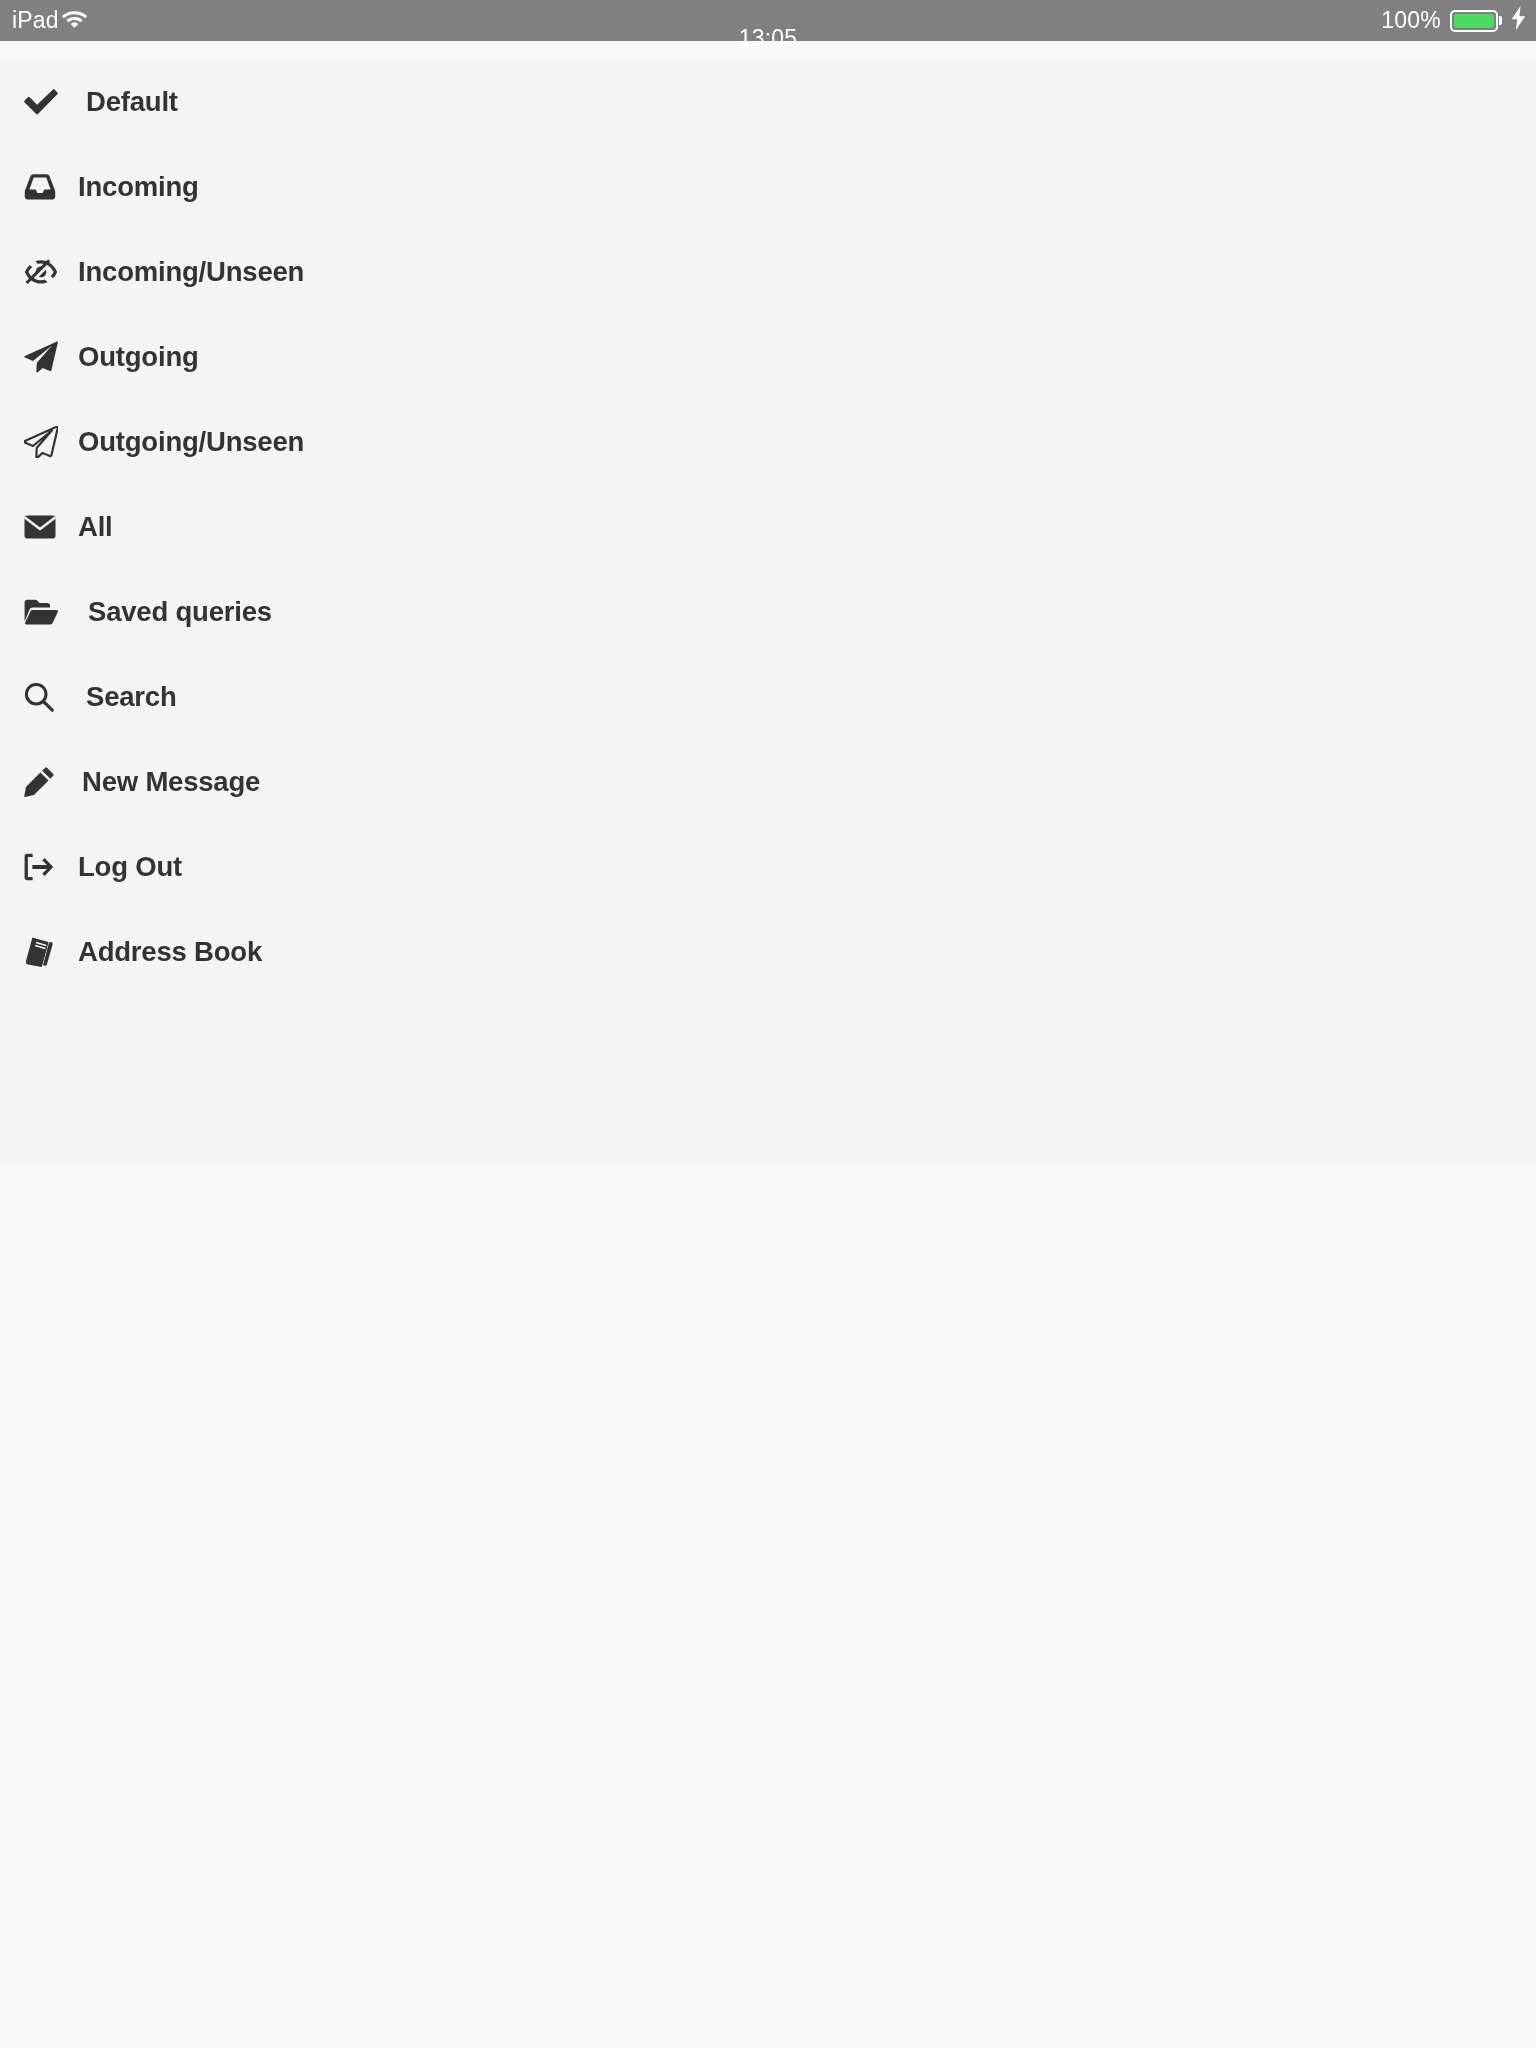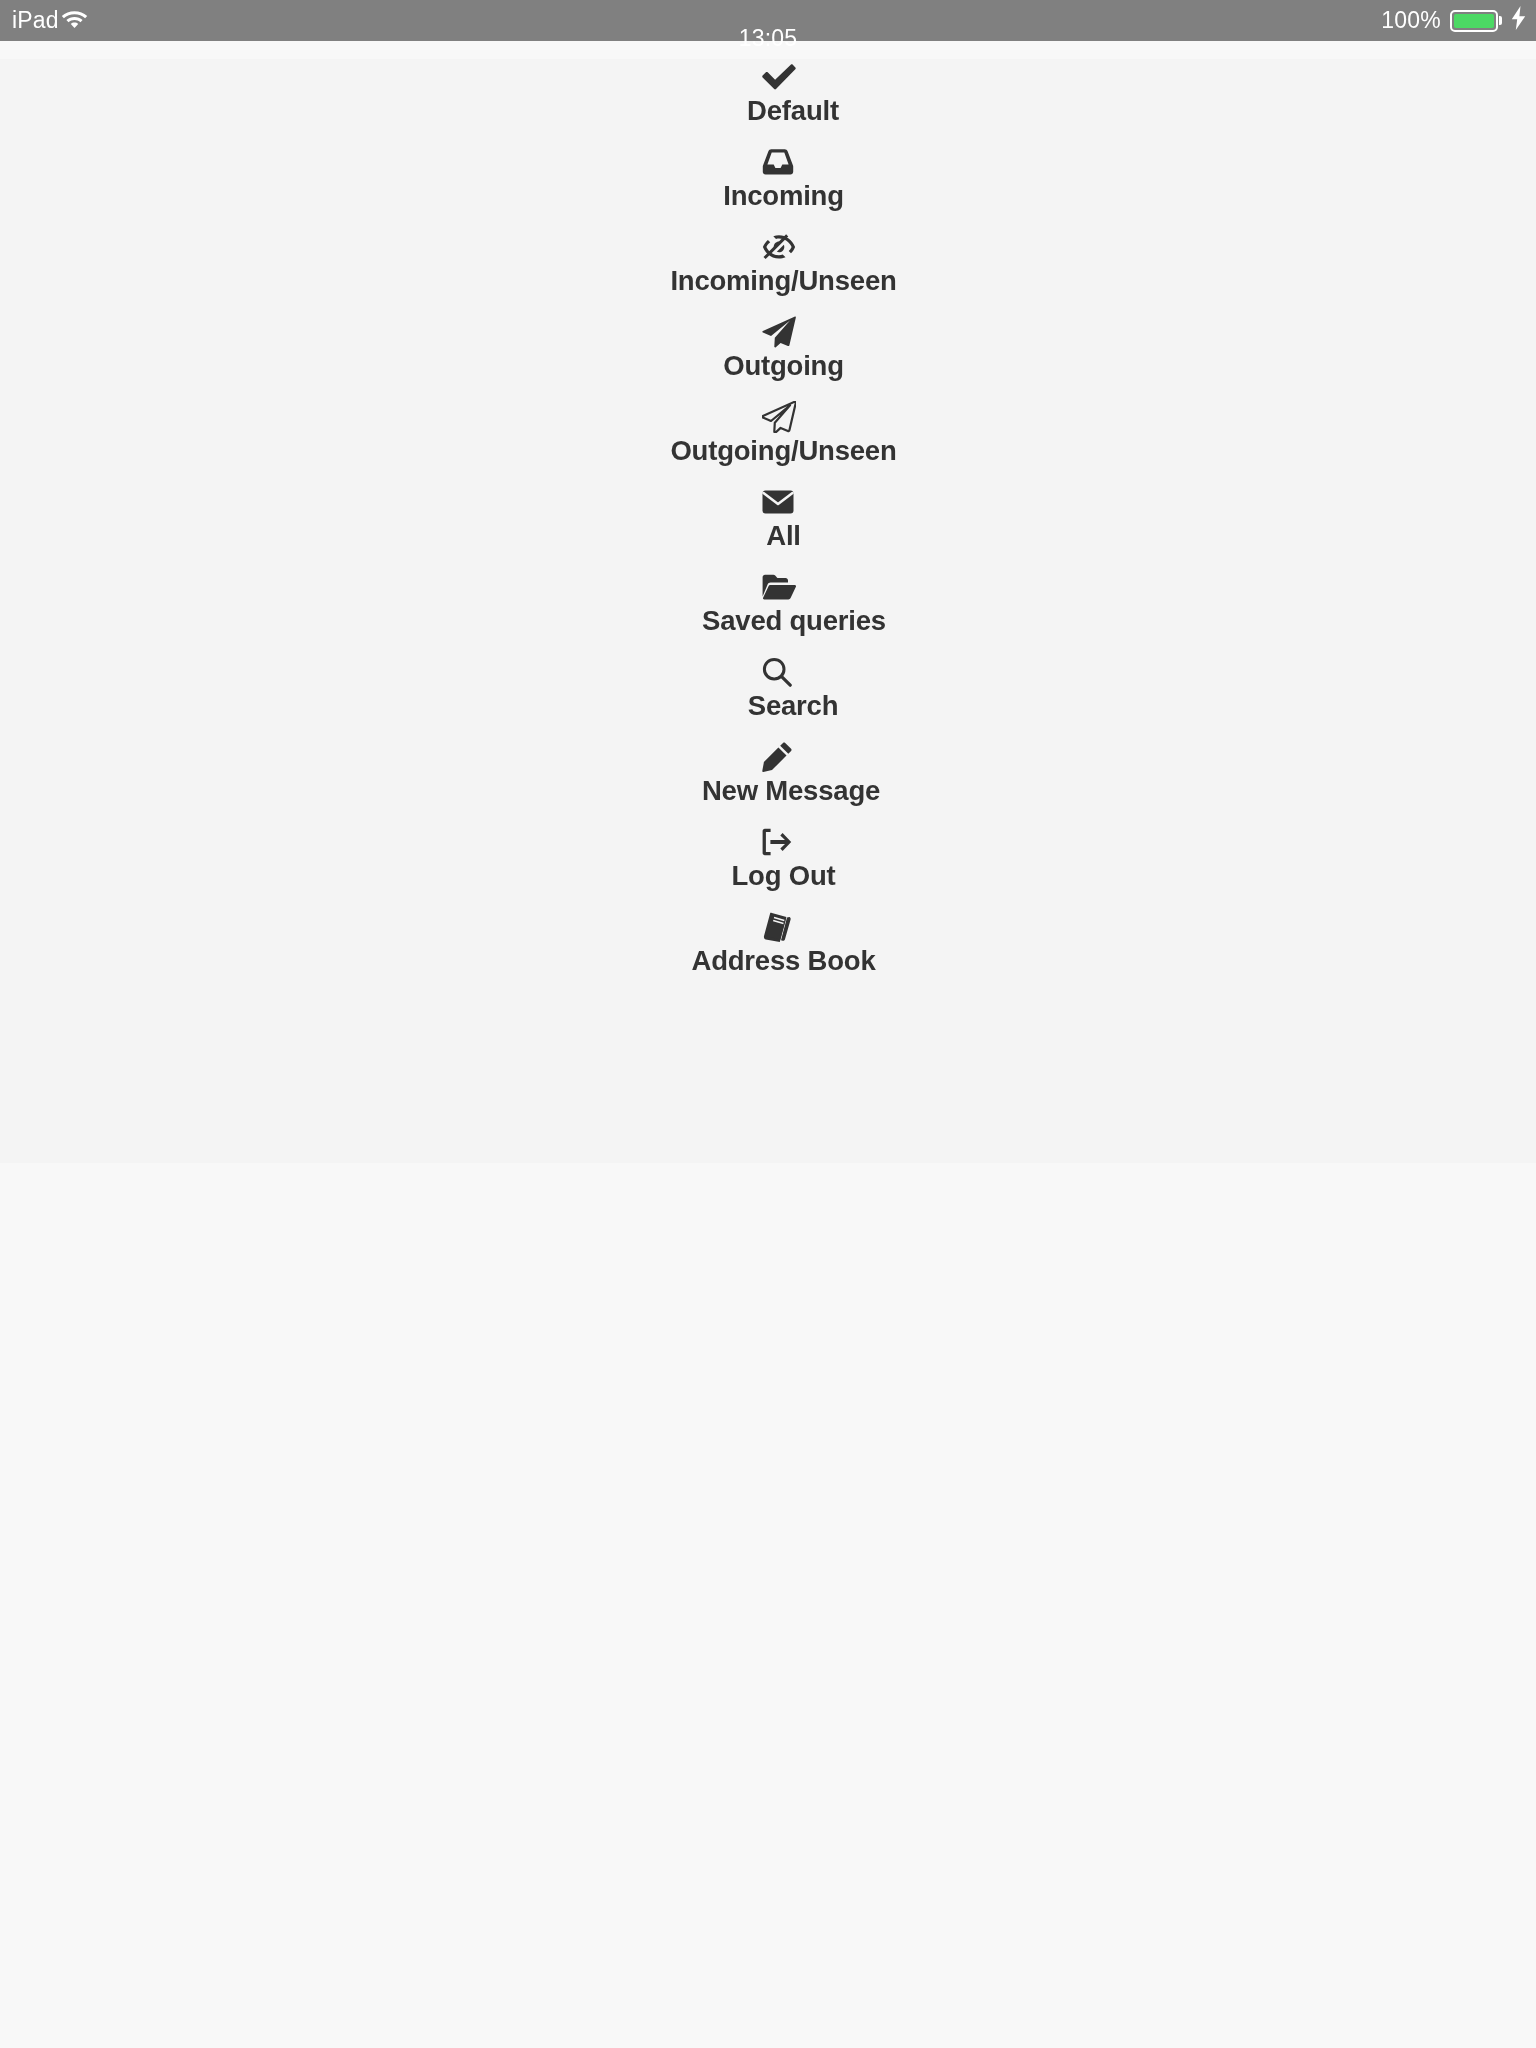--- a/index.html
+++ b/index.html
@@ -87,35 +87,34 @@
     height: 1104px;
     box-sizing: border-box;
   }
   .menu-row {
     display: flex;
     align-items: center;
     height: 85px;
     padding-left: 24px;
     box-sizing: border-box;
     cursor: default;
-    flex-direction: column;
   }
   .menu-row:first-child { margin-top: 18px; }
   .row-icon {
     width: 36px;
     min-width: 36px;
     height: 36px;
     display: flex;
     align-items: center;
     justify-content: flex-start;
     color: #333333;
   }
   .row-icon svg { display: block; }
   .row-label {
-    margin-left: 7px;
+    margin-left: 18px;
     font-size: 27.5px;
     font-weight: bold;
     color: #333333;
     letter-spacing: -0.2px;
     white-space: nowrap;
   }
   
   .menu-row[data-idx="0"] .row-label { margin-left: 26px; }
   .menu-row[data-idx="7"] .row-label { margin-left: 28px; }
   .menu-row[data-idx="8"] .row-label { margin-left: 26px; }

